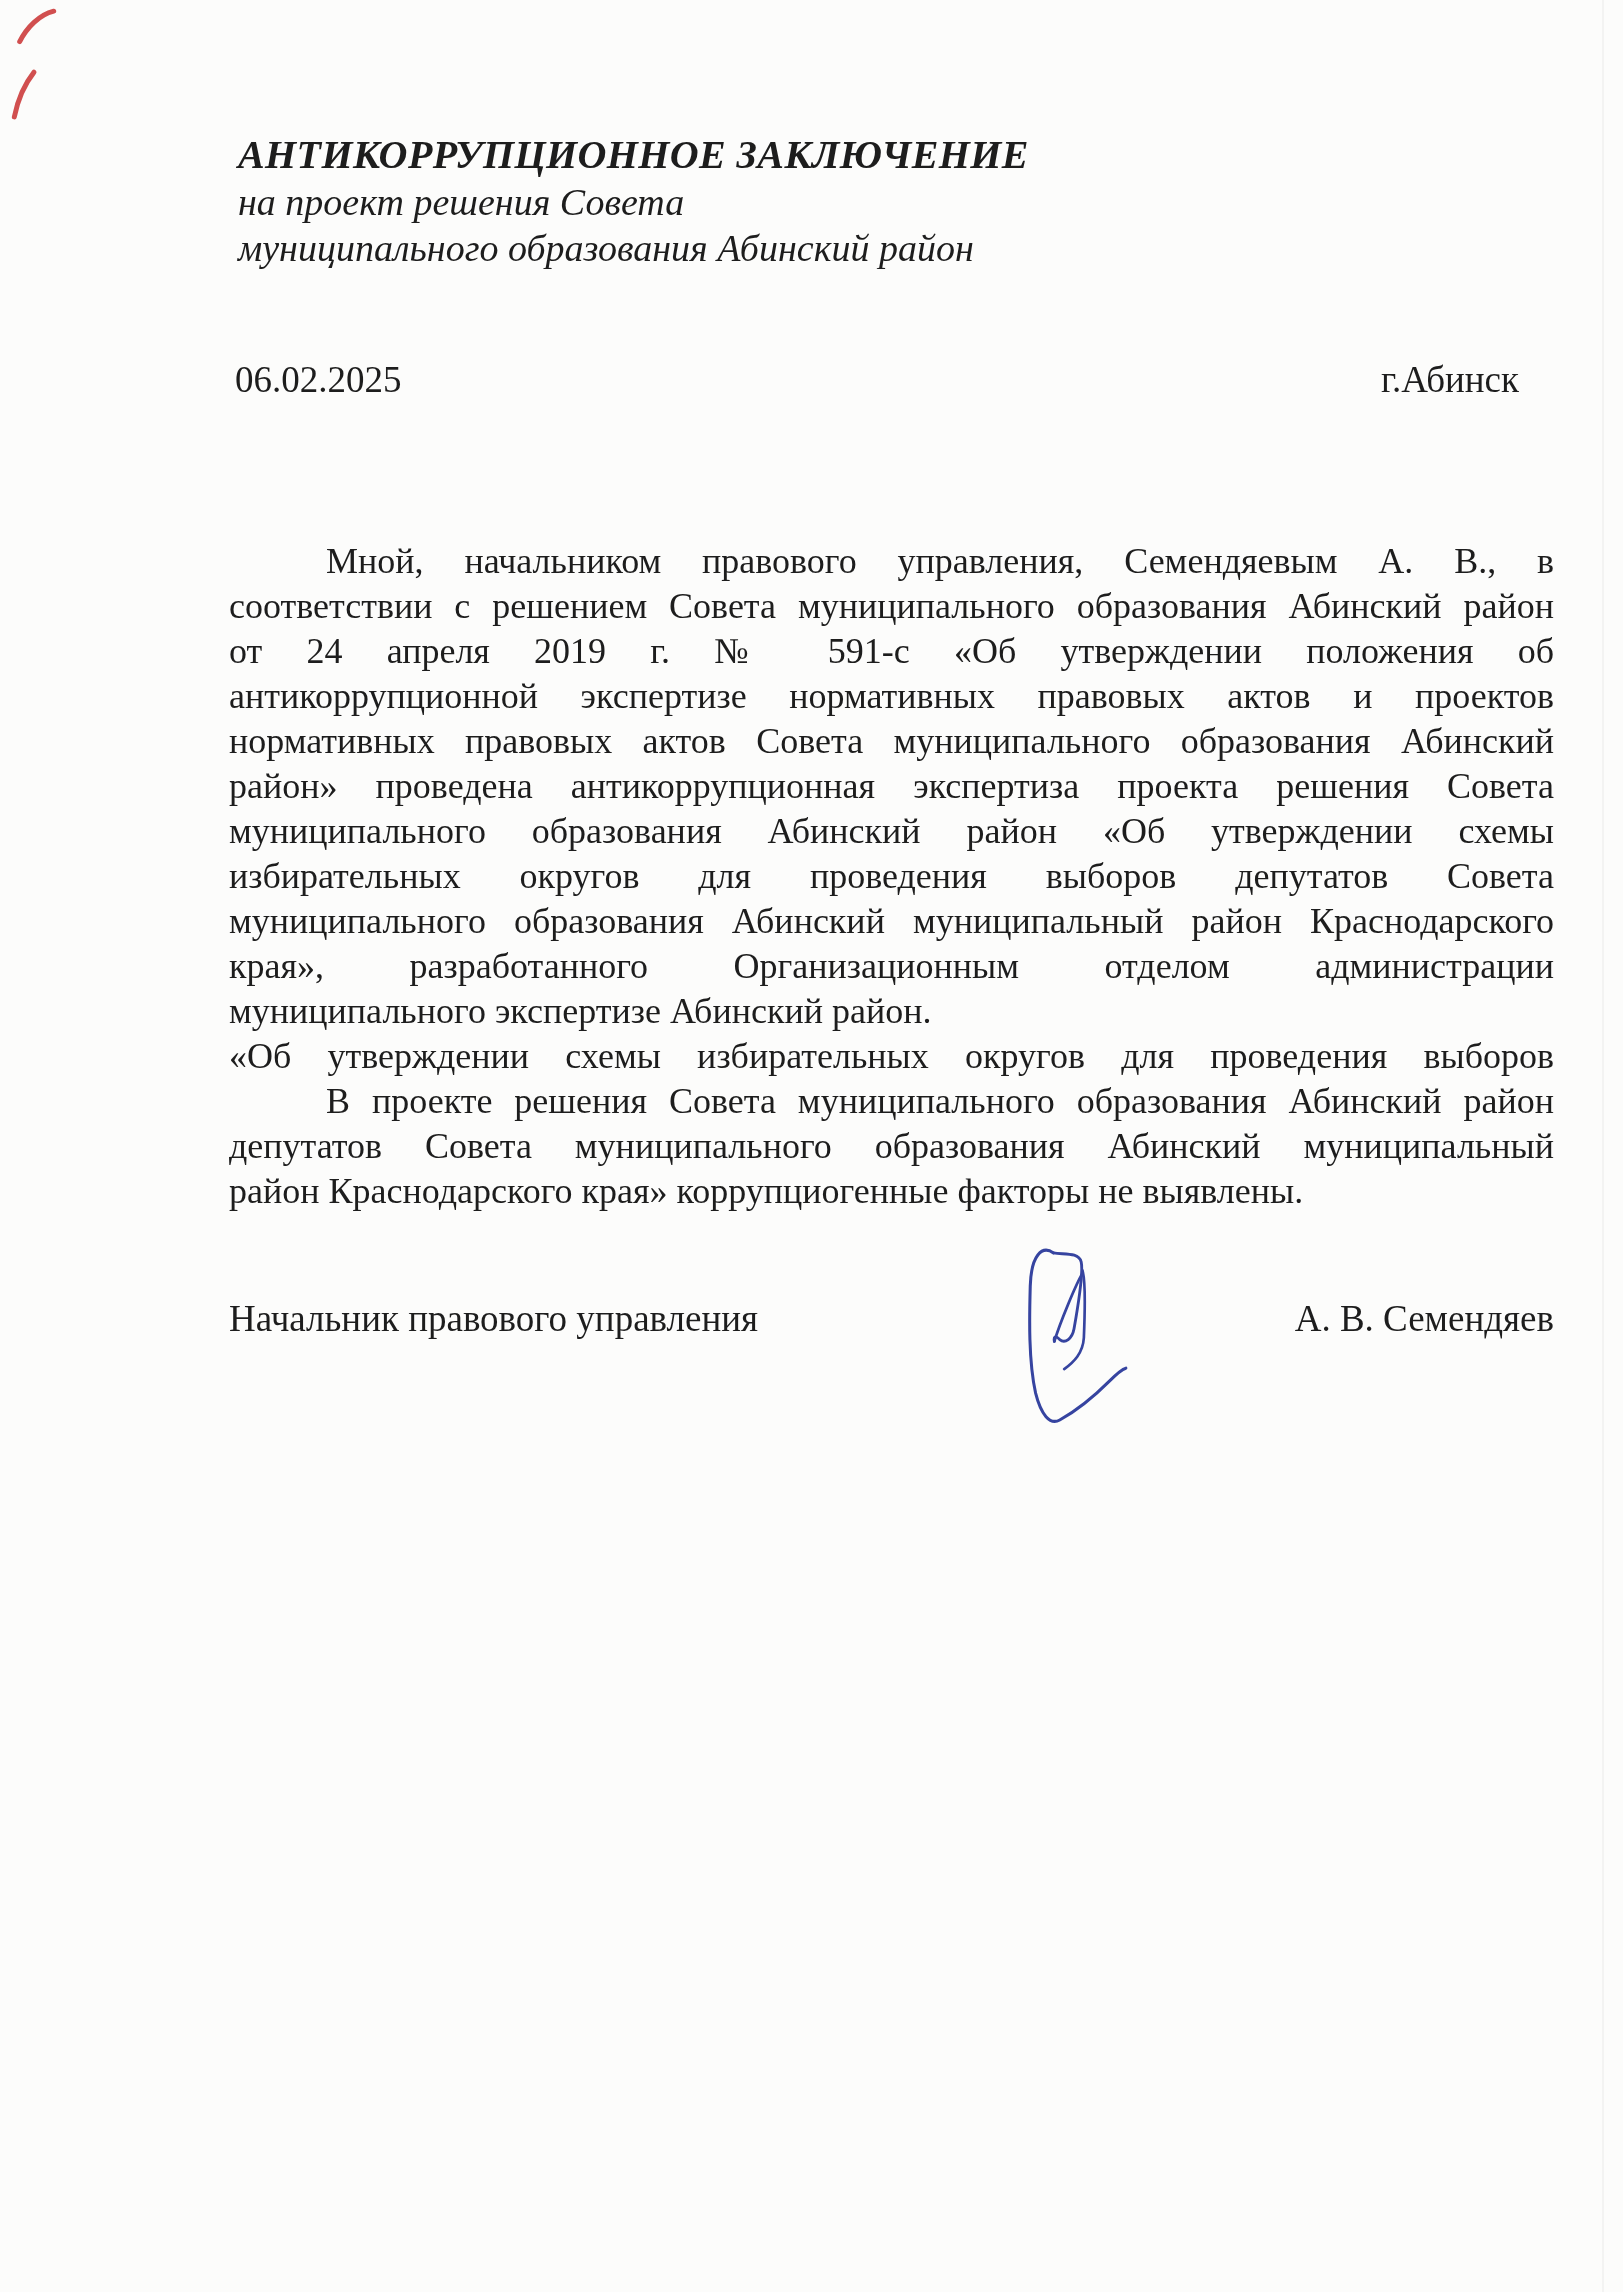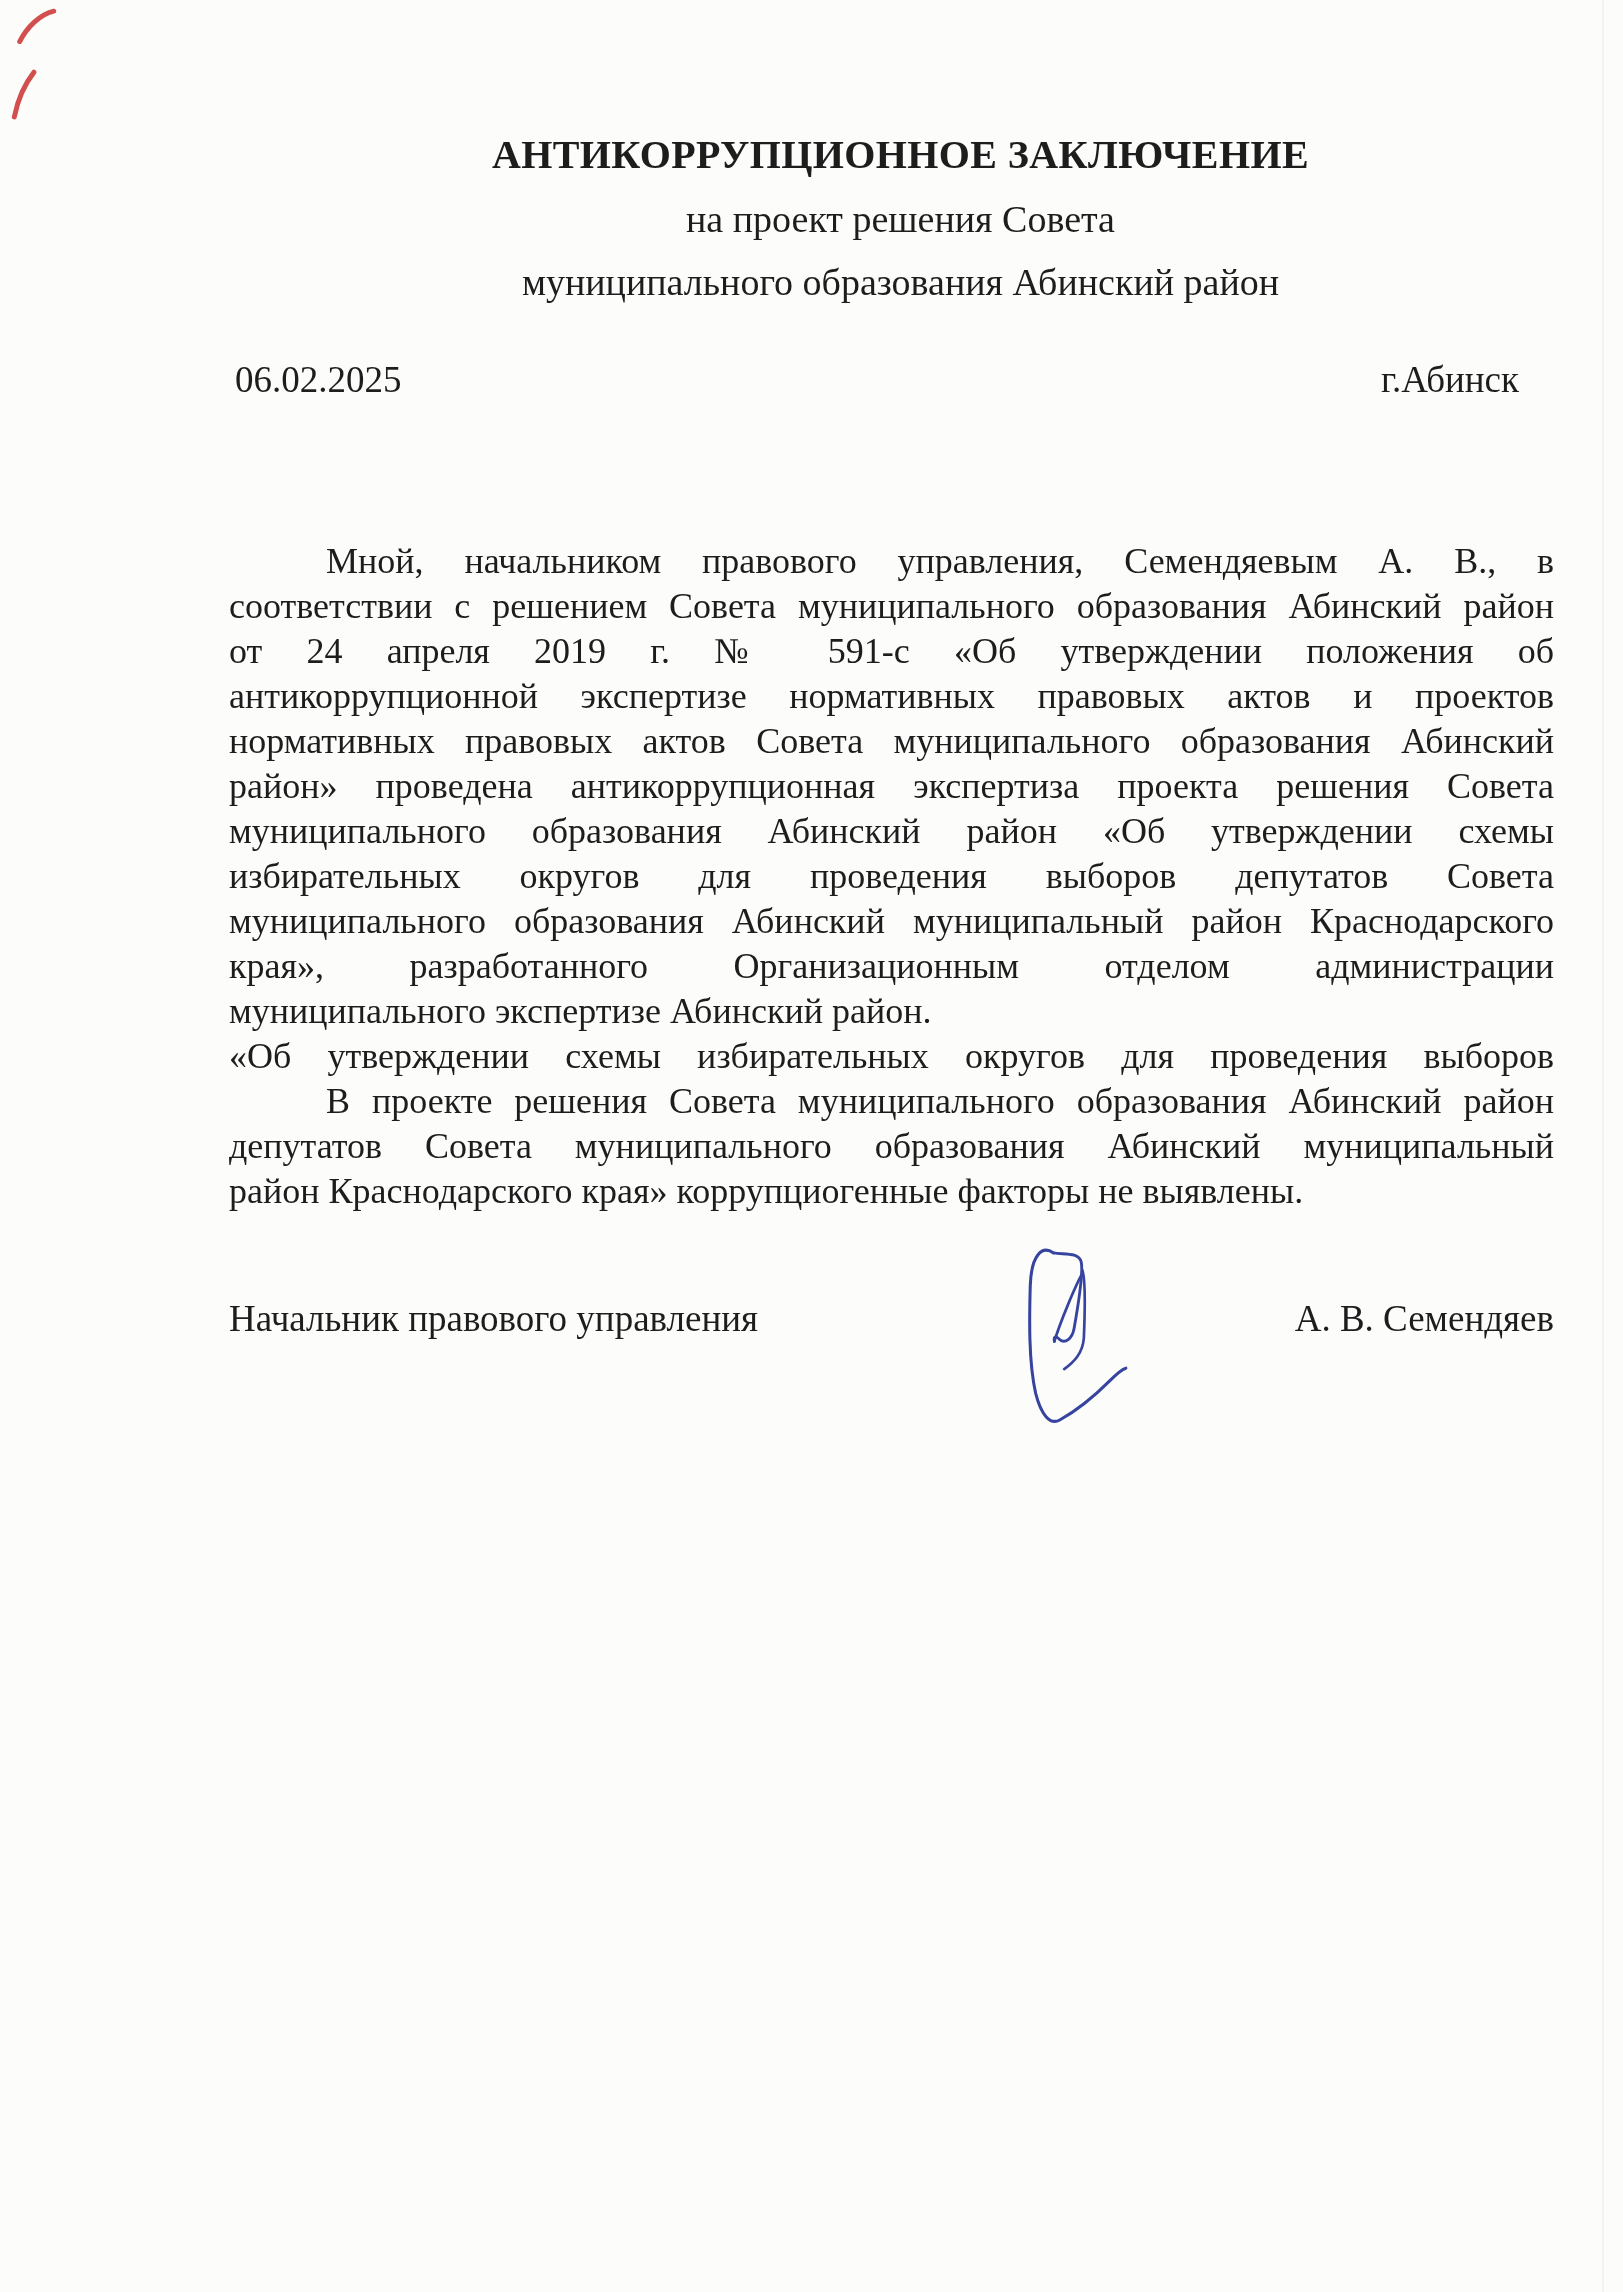--- a/index.html
+++ b/index.html
@@ -25,34 +25,33 @@
     width: 1.8px;
     background: rgba(180,180,180,0.12);
     pointer-events: none;
   }
 
   .title-block {
     position: absolute;
     left: 238px;
     top: 131px;
     width: 1325px;
-    text-align: center;
+    font-style: italic;
   }
   .title-main {
     font-size: 40px;
     font-weight: bold;
     line-height: 48px;
     letter-spacing: 0.4px;
     white-space: nowrap;
   }
   .title-sub {
     font-size: 38px;
     line-height: 46px;
     white-space: nowrap;
-    margin-top: 17px;
   }
 
   .date-row {
     position: absolute;
     left: 235px;
     top: 356px;
     width: 1325px;
     display: flex;
     justify-content: space-between;
     font-size: 37px;

